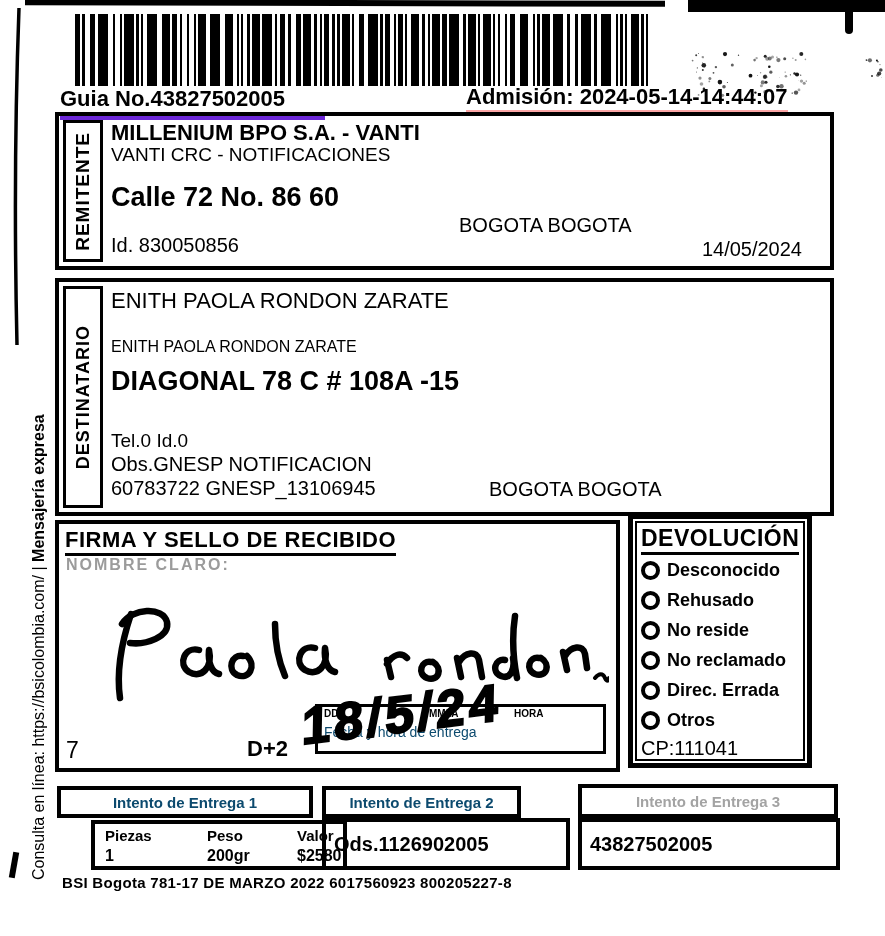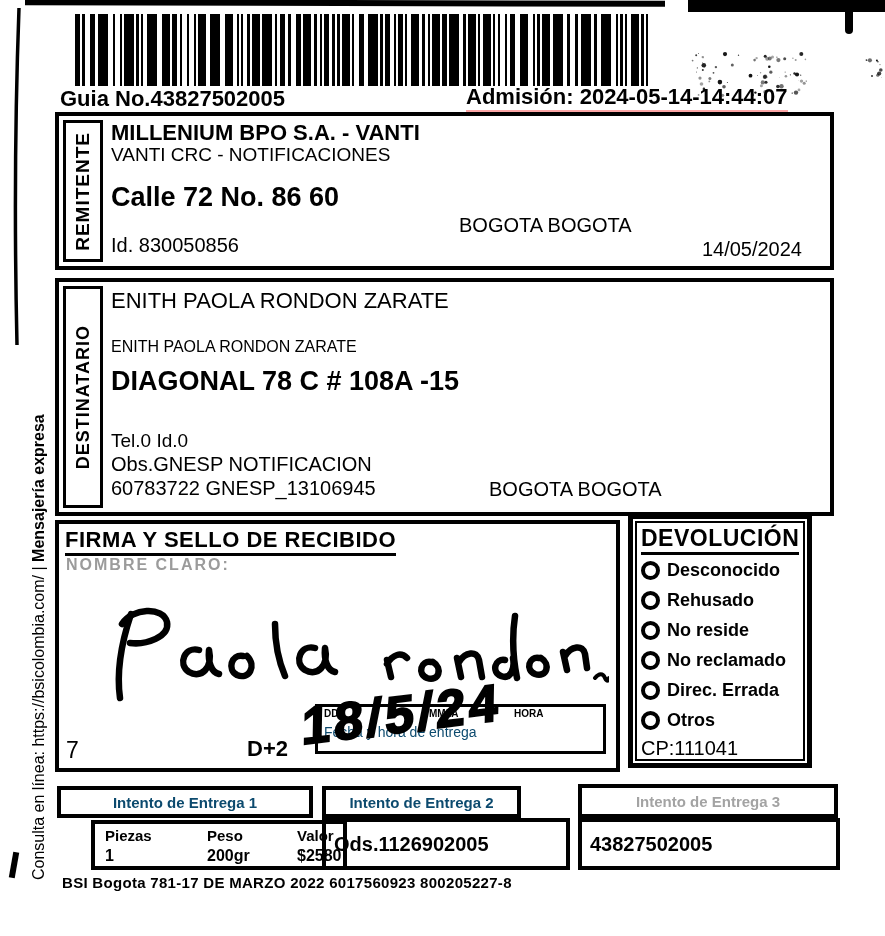--- a/index.html
+++ b/index.html
@@ -4,21 +4,21 @@
 <style>
   html,body{margin:0;padding:0;background:#e8e8e8;}
   #page{position:relative;width:885px;height:936px;background:#ffffff;overflow:hidden;
         font-family:"Liberation Sans",sans-serif;color:#000;}
   .abs{position:absolute;}
   .b{font-weight:bold;}
   
   .scanline{background:#000;}
   .smudge{width:3px;height:3px;border-radius:50%;background:transparent;}
   
-  .guia{left:60px;top:86px;font-size:22px;font-weight:bold;border-bottom:4px solid #6d28d9;padding-right:40px;}
+  .guia{left:60px;top:86px;font-size:22px;font-weight:bold;border-bottom:8px solid #6d28d9;padding-right:40px;}
   .admision{left:466px;top:84px;font-size:22px;font-weight:bold;border-bottom:4px solid #fca5a5;}
   
   .secbox{border:4px solid #000;}
   .vlabelbox{position:absolute;left:4px;top:4px;bottom:4px;width:34px;border:3px solid #000;
              display:flex;align-items:center;justify-content:center;}
   .vlabel{writing-mode:vertical-rl;transform:rotate(180deg);font-weight:bold;font-size:19px;letter-spacing:1px;white-space:nowrap;}
   .seccontent{position:absolute;left:52px;right:6px;top:2px;bottom:2px;}
   
   .firmatitle{font-size:22px;font-weight:bold;border-bottom:3px solid #000;display:inline-block;letter-spacing:0.5px;}
   .faded{color:#0c4a6e;filter:blur(0.4px);}

